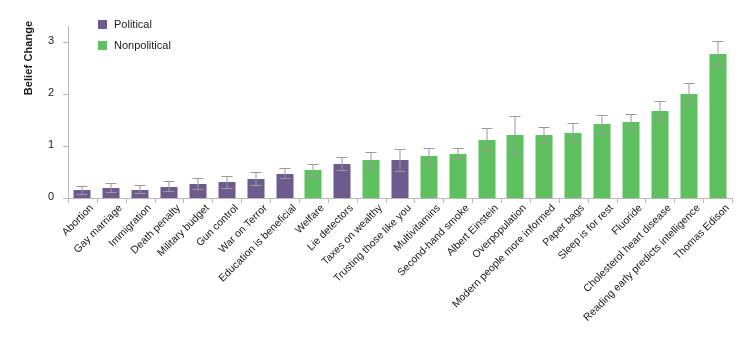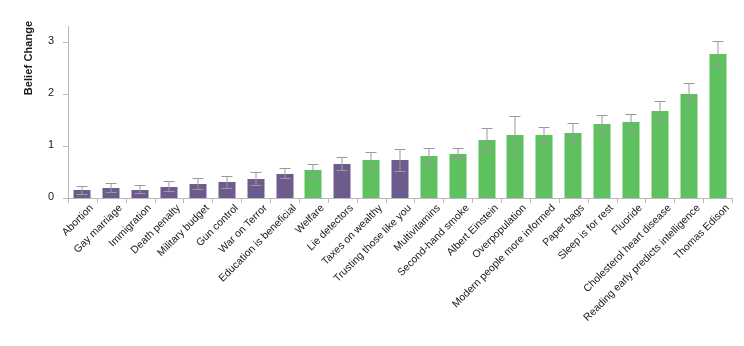--- a/index.html
+++ b/index.html
@@ -143,20 +143,30 @@
     padding-right:2px;
   }
 </style>
 </head>
 <body>
 
 <div id="chart-root">
 
   <div class="ylabel">Belief Change</div>
 
+  <div class="legend" id="legend">
+      <div class="legend-row">
+        <span class="legend-swatch" style="background: rgb(108, 91, 140);"></span>
+        <span>Political</span>
+      </div>
+      <div class="legend-row">
+        <span class="legend-swatch" style="background: rgb(95, 192, 96);"></span>
+        <span>Nonpolitical</span>
+      </div>
+    </div>
 
   <div class="plot">
     <div class="axis-line"></div>
     <div class="baseline"></div>
     <div id="yticks">
         <div class="ytick-wrap" style="top: 172px;">
           <div class="ytick" style="left: 0px; top: 0px;"></div>
           <div class="ytick-label">0</div>
         </div>
         <div class="ytick-wrap" style="top: 119.879px;">

